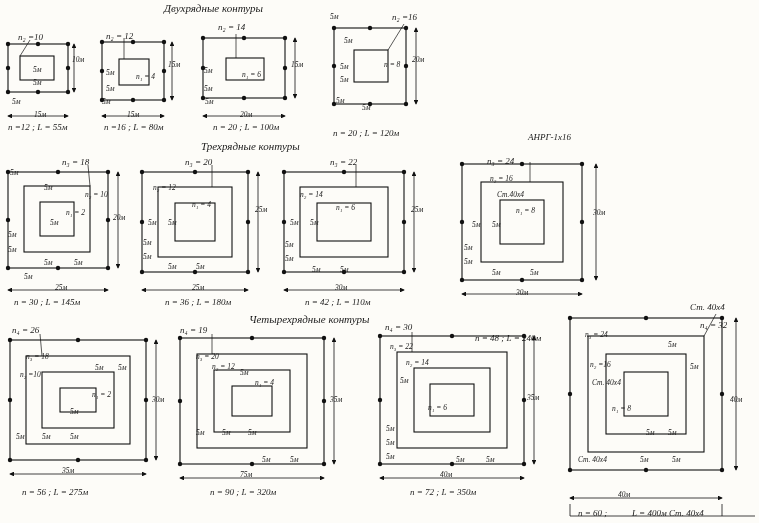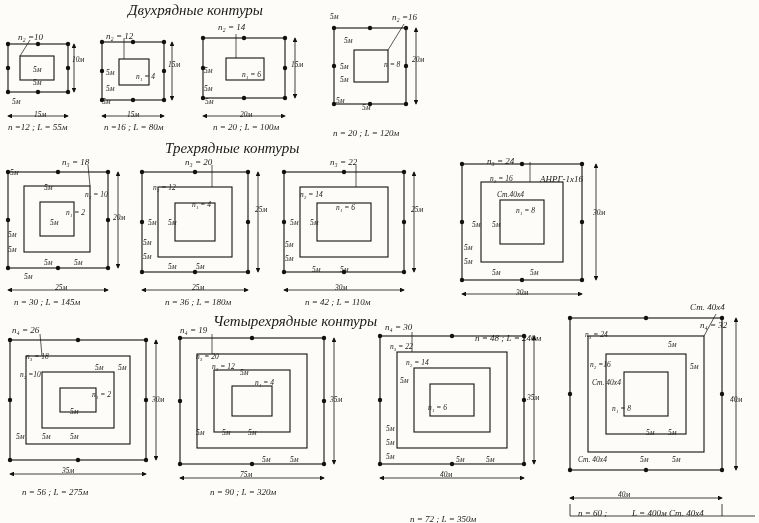--- a/index.html
+++ b/index.html
@@ -6,21 +6,21 @@
   body{
     width:759px;height:523px;
     background:#fdfcf8;
     font-family:"Liberation Serif", serif;
     color:#1a1a1a;
     overflow:hidden;
     position:relative;
   }
   #sheet{position:absolute;left:0;top:0;width:759px;height:523px;}
   .lbl{position:absolute;white-space:nowrap;font-style:italic;}
-  .sec{font-size:15px;font-style:italic;}
+  .sec{font-size:11px;font-style:italic;margin-left:36px;}
   .cap{font-size:9px;font-style:italic;}
   .tiny{font-size:7.5px;font-style:italic;}
   svg{position:absolute;left:0;top:0;}
 </style>
 </head>
 <body>
 
 <div id="sheet">
 
   <svg width="759" height="523" viewBox="0 0 759 523">
@@ -286,21 +286,21 @@
       <div class="lbl tiny" style="left: 336px; top: 203px;">n₁ = 6</div>
       <div class="lbl tiny" style="left: 290px; top: 218px;">5м</div>
       <div class="lbl tiny" style="left: 310px; top: 218px;">5м</div>
       <div class="lbl tiny" style="left: 411px; top: 205px;">25м</div>
       <div class="lbl tiny" style="left: 285px; top: 240px;">5м</div>
       <div class="lbl tiny" style="left: 285px; top: 254px;">5м</div>
       <div class="lbl tiny" style="left: 312px; top: 265px;">5м</div>
       <div class="lbl tiny" style="left: 340px; top: 265px;">5м</div>
       <div class="lbl tiny" style="left: 335px; top: 283px;">30м</div>
       <div class="lbl cap" style="left: 305px; top: 297px;">n = 42 ; L = 110м</div>
-      <div class="lbl cap" style="left: 540px; top: 132px; margin-top: 42px;">АНРГ-1х16</div>
+      <div class="lbl cap" style="left: 528px; top: 132px;">АНРГ-1х16</div>
       <div class="lbl cap" style="left: 487px; top: 156px;">n₃ = 24</div>
       <div class="lbl tiny" style="left: 490px; top: 174px;">n₂ = 16</div>
       <div class="lbl tiny" style="left: 497px; top: 190px;">Ст.40х4</div>
       <div class="lbl tiny" style="left: 516px; top: 206px;">n₁ = 8</div>
       <div class="lbl tiny" style="left: 472px; top: 220px;">5м</div>
       <div class="lbl tiny" style="left: 492px; top: 220px;">5м</div>
       <div class="lbl tiny" style="left: 593px; top: 208px;">30м</div>
       <div class="lbl tiny" style="left: 464px; top: 243px;">5м</div>
       <div class="lbl tiny" style="left: 464px; top: 257px;">5м</div>
       <div class="lbl tiny" style="left: 492px; top: 268px;">5м</div>
@@ -338,21 +338,21 @@
       <div class="lbl tiny" style="left: 406px; top: 358px;">n₂ = 14</div>
       <div class="lbl tiny" style="left: 428px; top: 403px;">n₁ = 6</div>
       <div class="lbl tiny" style="left: 400px; top: 376px;">5м</div>
       <div class="lbl tiny" style="left: 527px; top: 393px;">35м</div>
       <div class="lbl tiny" style="left: 386px; top: 424px;">5м</div>
       <div class="lbl tiny" style="left: 386px; top: 438px;">5м</div>
       <div class="lbl tiny" style="left: 386px; top: 452px;">5м</div>
       <div class="lbl tiny" style="left: 456px; top: 455px;">5м</div>
       <div class="lbl tiny" style="left: 486px; top: 455px;">5м</div>
       <div class="lbl tiny" style="left: 440px; top: 470px;">40м</div>
-      <div class="lbl cap" style="left: 410px; top: 487px; margin-top: 27px;">n = 72 ; L = 350м</div>
+      <div class="lbl cap" style="left: 410px; top: 487px;">n = 72 ; L = 350м</div>
       <div class="lbl cap" style="left: 690px; top: 302px;">Ст. 40х4</div>
       <div class="lbl cap" style="left: 700px; top: 320px;">n₄ = 32</div>
       <div class="lbl tiny" style="left: 585px; top: 330px;">n₃ = 24</div>
       <div class="lbl tiny" style="left: 590px; top: 360px;">n₂ =16</div>
       <div class="lbl tiny" style="left: 592px; top: 378px;">Ст. 40х4</div>
       <div class="lbl tiny" style="left: 612px; top: 404px;">n₁ = 8</div>
       <div class="lbl tiny" style="left: 668px; top: 340px;">5м</div>
       <div class="lbl tiny" style="left: 690px; top: 362px;">5м</div>
       <div class="lbl tiny" style="left: 730px; top: 395px;">40м</div>
       <div class="lbl tiny" style="left: 646px; top: 428px;">5м</div>

